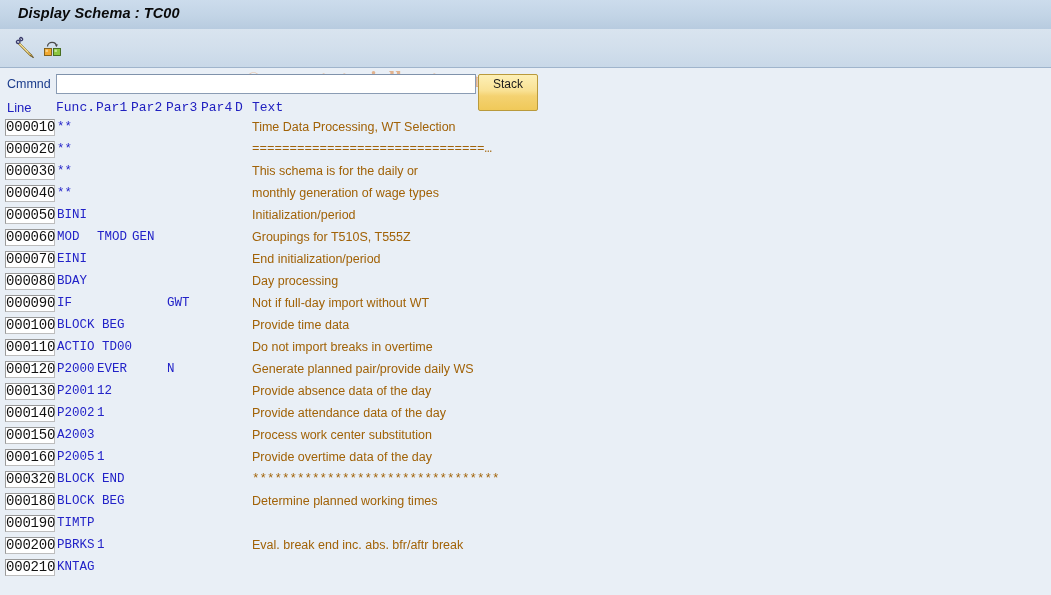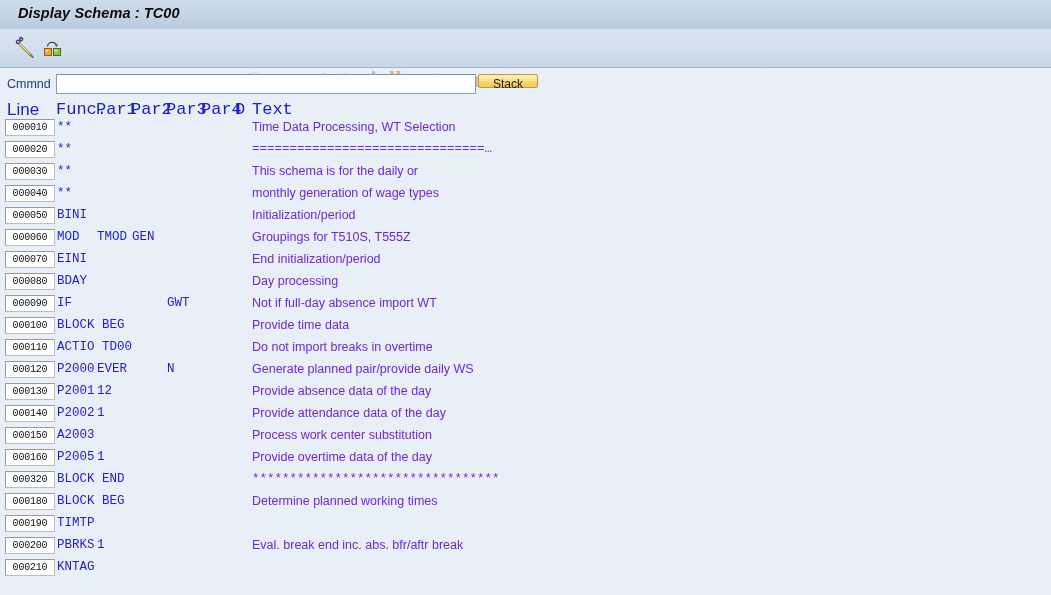--- a/index.html
+++ b/index.html
@@ -110,42 +110,42 @@
     color: #000;
     padding: 0 3px;
     box-sizing: border-box;
     outline: none;
   }
   #stack-btn {
     position: absolute;
     left: 478px;
     top: 5px;
     width: 60px;
-    height: 14px;
+    height: 37px;
     background: linear-gradient(to bottom, #fdf0b7 0%, #f9e193 45%, #f4d271 60%, #f0c959 100%);
     border: 1px solid #b99a3c;
     border-radius: 2px;
     font-family: "Liberation Sans", sans-serif;
     font-size: 12px;
     color: #1a1a1a;
     line-height: 19px;
     text-align: center;
     box-sizing: border-box;
     cursor: default;
   }
 
   
   #col-header {
     position: absolute;
     left: 0;
     top: 100px;
     width: 1051px;
     height: 17px;
     font-family: "Liberation Mono", monospace;
-    font-size: 17px;
+    font-size: 13px;
     color: #2020c0;
     white-space: nowrap;
   }
   #col-header span {
     position: absolute;
     top: 0;
   }
   .ch-line   { left: 7px;   font-family: "Liberation Sans", sans-serif; }
   .ch-func   { left: 56px;  }
   .ch-par1   { left: 96px; text-align: center;  }
@@ -172,21 +172,21 @@
     left: 5px;
     top: 0px;
     width: 50px;
     height: 17px;
     background: #ffffff;
     border: 1px solid #9a9a9a;
     border-right-color: #bdbdbd;
     border-bottom-color: #bdbdbd;
     box-sizing: border-box;
     font-family: "Liberation Mono", monospace;
-    font-size: 10px;
+    font-size: 14px;
     color: #111;
     line-height: 15px;
     text-align: center;
     letter-spacing: -0.2px;
   }
   .cell {
     position: absolute;
     top: 1px;
     font-family: "Liberation Mono", monospace;
     font-size: 12.5px;
@@ -194,21 +194,21 @@
     white-space: nowrap;
   }
   .c-func { left: 57px; }
   .c-par1 { left: 97px; }
   .c-par2 { left: 132px; }
   .c-par3 { left: 167px; }
   .c-text {
     left: 252px;
     font-family: "Liberation Sans", sans-serif;
     font-size: 12.5px;
-    color: #6d28d9;
+    color: #a16207;
   }
   .c-text.mono {
     font-family: "Liberation Mono", monospace;
     letter-spacing: 0px;
   }
 </style>
 </head>
 <body>
 
 <div id="titlebar">
@@ -307,21 +307,21 @@
     </div>
     <div class="row">
       <div class="linebox">000080</div>
       <div class="cell c-func">BDAY</div>
       <div class="cell c-text">Day processing</div>
     </div>
     <div class="row">
       <div class="linebox">000090</div>
       <div class="cell c-func">IF</div>
       <div class="cell c-par3">GWT</div>
-      <div class="cell c-text">Not if full-day absence import WT</div>
+      <div class="cell c-text">Not if full-day import without WT</div>
     </div>
     <div class="row">
       <div class="linebox">000100</div>
       <div class="cell c-func">BLOCK BEG</div>
       <div class="cell c-text">Provide time data</div>
     </div>
     <div class="row">
       <div class="linebox">000110</div>
       <div class="cell c-func">ACTIO TD00</div>
       <div class="cell c-text">Do not import breaks in overtime</div>

